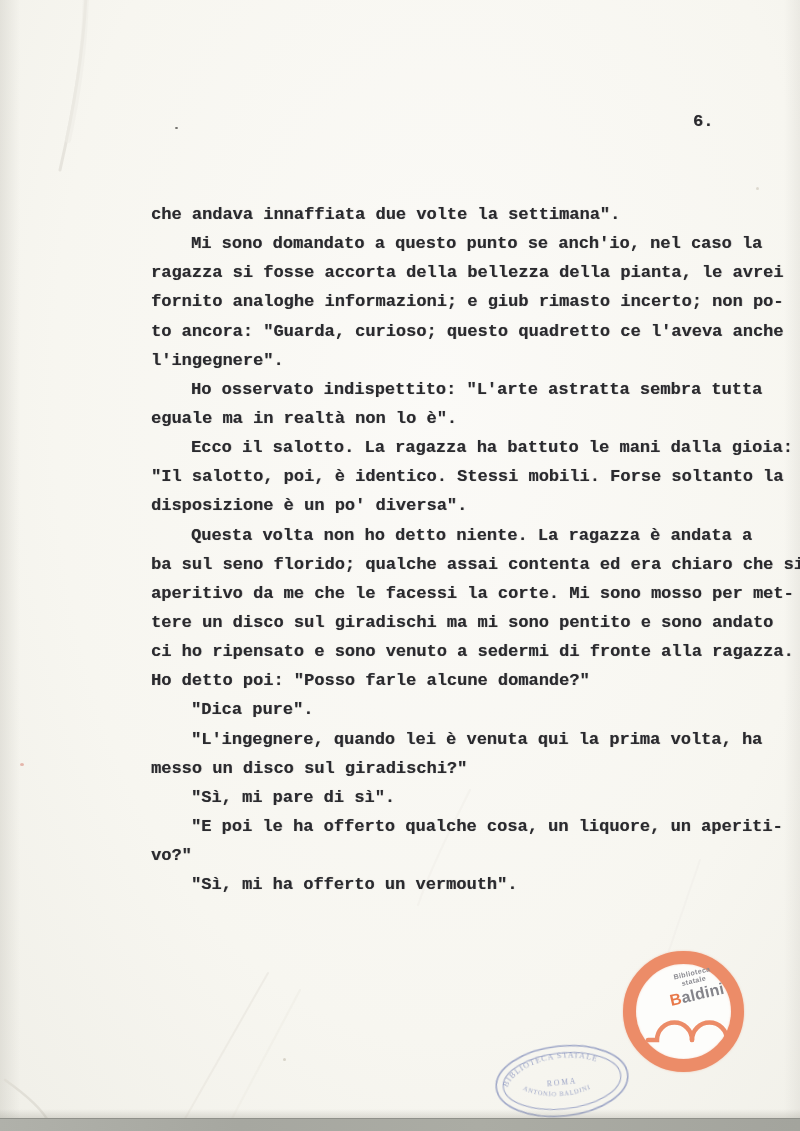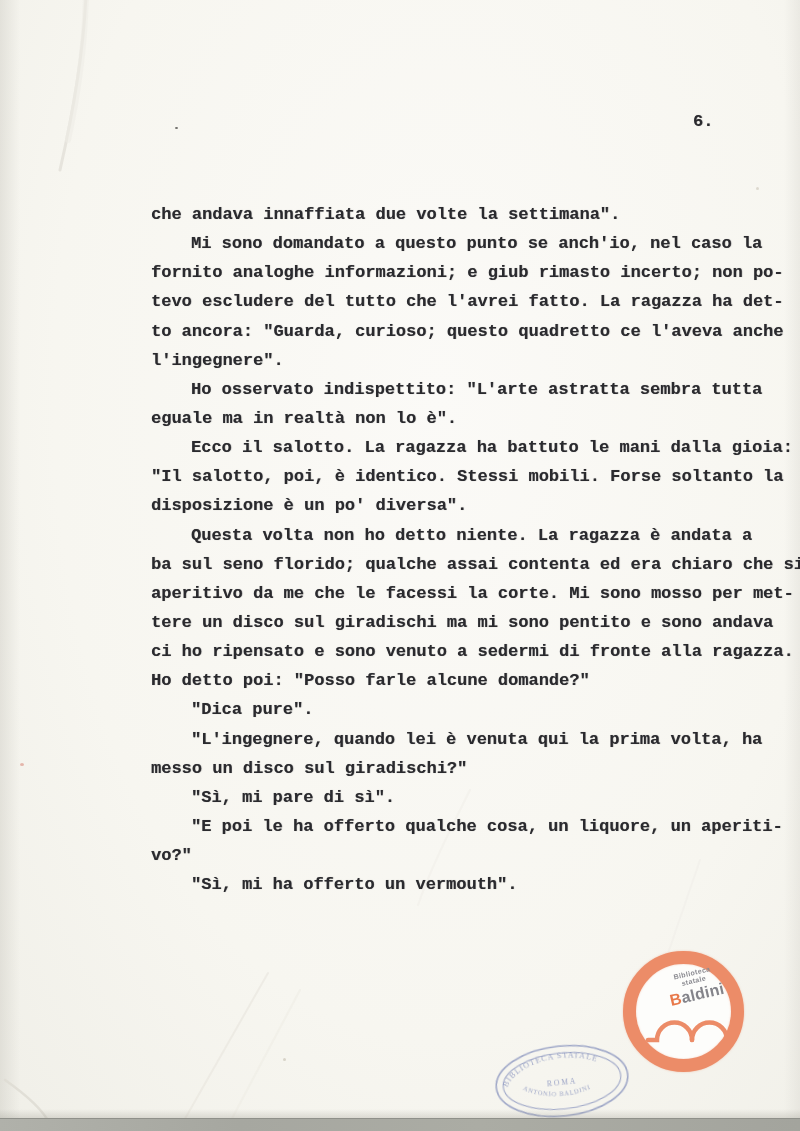--- a/index.html
+++ b/index.html
@@ -86,33 +86,33 @@
       <path d="M470,790 C450,830 430,870 418,905" stroke="#efede7" stroke-width="2" opacity="0.5"></path>
       <path d="M700,860 L652,1000" stroke="#eeece5" stroke-width="2" opacity="0.4"></path>
     </g>
   </svg>
 
   <div class="page-number">6.</div>
 
   <div class="typescript" id="typescript">
       <div class="line">che andava innaffiata due volte la settimana".</div>
       <div class="line indent">Mi sono domandato a questo punto se anch'io, nel caso la</div>
+      <div class="line">ragazza si fosse accorta della bellezza della pianta, le avrei</div>
       <div class="line">fornito analoghe informazioni; e giub rimasto incerto; non po-</div>
-      <div class="line">tevo escludere del tutto che l'avrei fatto. La ragazza ha det-</div>
       <div class="line">to ancora: "Guarda, curioso; questo quadretto ce l'aveva anche</div>
       <div class="line">l'ingegnere".</div>
       <div class="line indent">Ho osservato indispettito: "L'arte astratta sembra tutta</div>
       <div class="line">eguale ma in realtà non lo è".</div>
       <div class="line indent">Ecco il salotto. La ragazza ha battuto le mani dalla gioia:</div>
       <div class="line">"Il salotto, poi, è identico. Stessi mobili. Forse soltanto la</div>
       <div class="line">disposizione è un po' diversa".</div>
       <div class="line indent">Questa volta non ho detto niente. La ragazza è andata a</div>
       <div class="line">ba sul seno florido; qualche assai contenta ed era chiaro che si</div>
       <div class="line">aperitivo da me che le facessi la corte. Mi sono mosso per met-</div>
-      <div class="line">tere un disco sul giradischi ma mi sono pentito e sono andava</div>
+      <div class="line">tere un disco sul giradischi ma mi sono pentito e sono andato</div>
       <div class="line">ci ho ripensato e sono venuto a sedermi di fronte alla ragazza.</div>
       <div class="line">Ho detto poi: "Posso farle alcune domande?"</div>
       <div class="line indent">"Dica pure".</div>
       <div class="line indent">"L'ingegnere, quando lei è venuta qui la prima volta, ha</div>
       <div class="line">messo un disco sul giradischi?"</div>
       <div class="line indent">"Sì, mi pare di sì".</div>
       <div class="line indent">"E poi le ha offerto qualche cosa, un liquore, un aperiti-</div>
       <div class="line">vo?"</div>
       <div class="line indent">"Sì, mi ha offerto un vermouth".</div>
     </div>

